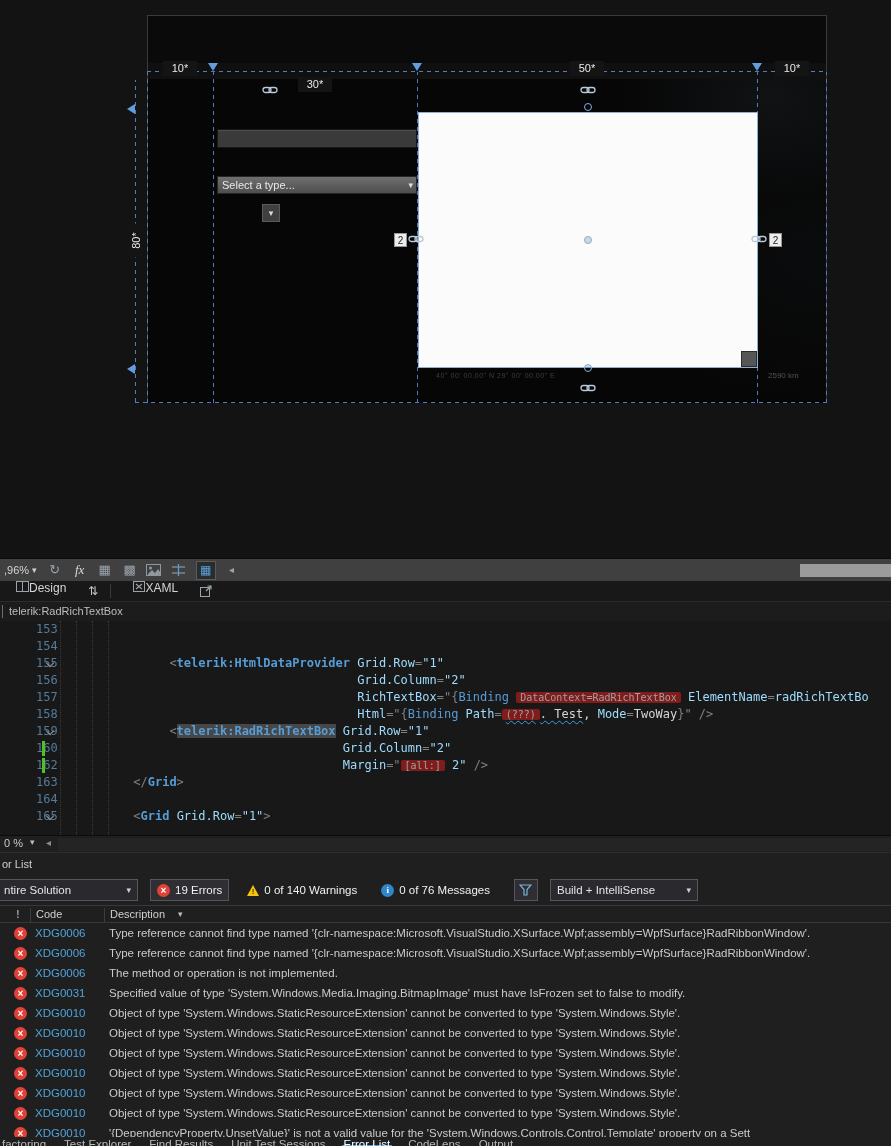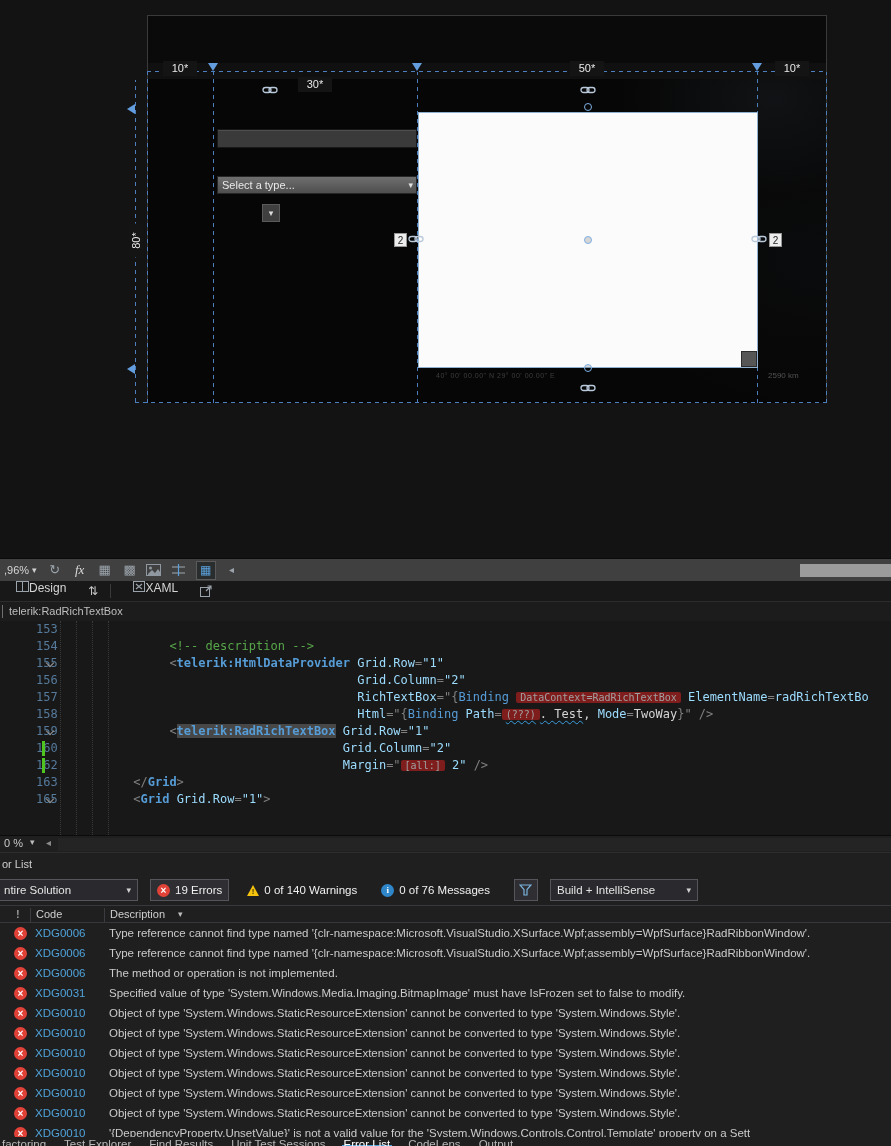--- a/index.html
+++ b/index.html
@@ -297,29 +297,30 @@
     <span class="txt">telerik:RadRichTextBox</span>
   </div>
 
   <div id="editor">
     <div class="iguide" style="left:60px;"></div>
     <div class="iguide" style="left:76px;"></div>
     <div class="iguide" style="left:92px;"></div>
     <div class="iguide" style="left:108px;"></div>
     <div id="code-lines">
         <div class="code-line"><span class="ln-num">153</span><span class="ln-bar"></span><span class="ln-chev"></span><span class="ln-code"></span></div>
-        <div class="code-line"><span class="ln-num">154</span><span class="ln-bar"></span><span class="ln-chev"></span><span class="ln-code"><span class="tk-pl">               </span><span class="tk-com">&lt;!-- description --&gt;</span></span></div>
+        <div class="code-line"><span class="ln-num">154</span><span class="ln-bar"></span><span class="ln-chev"></span></div>
         <div class="code-line"><span class="ln-num">155</span><span class="ln-bar"></span><span class="ln-chev"><span class="chev-glyph"></span></span><span class="ln-code"><span class="tk-pl">               </span><span class="tk-pu">&lt;</span><span class="tk-tag">telerik:HtmlDataProvider</span><span class="tk-pl"> </span><span class="tk-attr">Grid.Row</span><span class="tk-pu">=</span><span class="tk-val">"1"</span></span></div>
         <div class="code-line"><span class="ln-num">156</span><span class="ln-bar"></span><span class="ln-chev"></span><span class="ln-code"><span class="tk-pl">                                         </span><span class="tk-attr">Grid.Column</span><span class="tk-pu">=</span><span class="tk-val">"2"</span></span></div>
         <div class="code-line"><span class="ln-num">157</span><span class="ln-bar"></span><span class="ln-chev"></span><span class="ln-code"><span class="tk-pl">                                         </span><span class="tk-attr">RichTextBox</span><span class="tk-pu">="{</span><span class="tk-kw">Binding </span><span class="hint">DataContext=RadRichTextBox</span><span class="tk-pl"> </span><span class="tk-attr">ElementName</span><span class="tk-pu">=</span><span class="tk-val">radRichTextBo</span></span></div>
         <div class="code-line"><span class="ln-num">158</span><span class="ln-bar"></span><span class="ln-chev"></span><span class="ln-code"><span class="tk-pl">                                         </span><span class="tk-attr">Html</span><span class="tk-pu">="{</span><span class="tk-kw">Binding </span><span class="tk-attr">Path</span><span class="tk-pu">=</span><span class="hint wavy">(???)</span><span class="tk-pl wavy">. Test</span><span class="tk-pl">, </span><span class="tk-attr">Mode</span><span class="tk-pu">=</span><span class="tk-pl">TwoWay</span><span class="tk-pu">}" /&gt;</span></span></div>
         <div class="code-line"><span class="ln-num">159</span><span class="ln-bar"></span><span class="ln-chev"><span class="chev-glyph"></span></span><span class="ln-code"><span class="tk-pl">               </span><span class="tk-pu">&lt;</span><span class="tk-tag hl">telerik:RadRichTextBox</span><span class="tk-pl"> </span><span class="tk-attr">Grid.Row</span><span class="tk-pu">=</span><span class="tk-val">"1"</span></span></div>
         <div class="code-line"><span class="ln-num">160</span><span class="ln-bar changed"></span><span class="ln-chev"></span><span class="ln-code"><span class="tk-pl">                                       </span><span class="tk-attr">Grid.Column</span><span class="tk-pu">=</span><span class="tk-val">"2"</span></span></div>
         <div class="code-line"><span class="ln-num">162</span><span class="ln-bar changed"></span><span class="ln-chev"></span><span class="ln-code"><span class="tk-pl">                                       </span><span class="tk-attr">Margin</span><span class="tk-pu">="</span><span class="hint">[all:]</span><span class="tk-val"> 2"</span><span class="tk-pl"> </span><span class="tk-pu">/&gt;</span></span></div>
         <div class="code-line"><span class="ln-num">163</span><span class="ln-bar"></span><span class="ln-chev"></span><span class="ln-code"><span class="tk-pl">          </span><span class="tk-pu">&lt;/</span><span class="tk-tag">Grid</span><span class="tk-pu">&gt;</span></span></div>
+        <div class="code-line"><span class="ln-num">164</span><span class="ln-bar"></span><span class="ln-chev"></span><span class="ln-code"></span></div>
         <div class="code-line"><span class="ln-num">165</span><span class="ln-bar"></span><span class="ln-chev"><span class="chev-glyph"></span></span><span class="ln-code"><span class="tk-pl">          </span><span class="tk-pu">&lt;</span><span class="tk-tag">Grid</span><span class="tk-pl"> </span><span class="tk-attr">Grid.Row</span><span class="tk-pu">=</span><span class="tk-val">"1"</span><span class="tk-pu">&gt;</span></span></div>
       </div>
   </div>
 
   <div id="estatus">
     <span class="z">0 %</span>
     <span class="zc">▾</span>
     <span class="la">◂</span>
     <div class="track"></div>
   </div>

